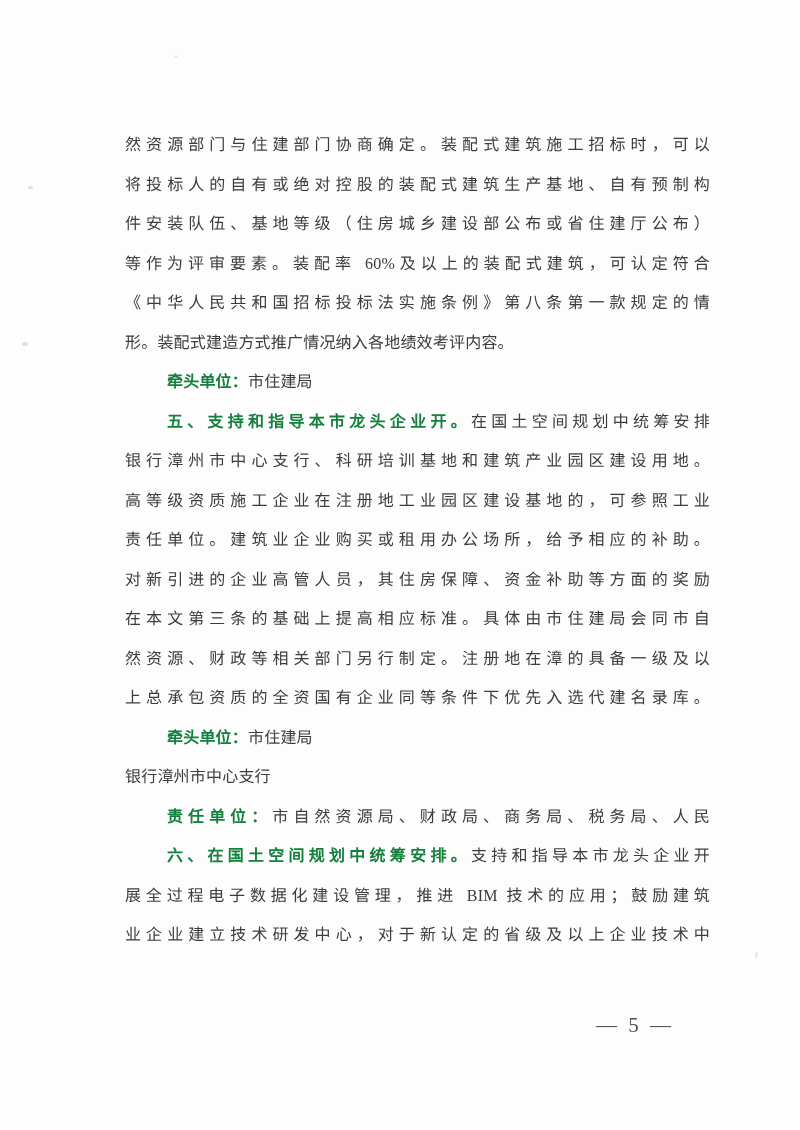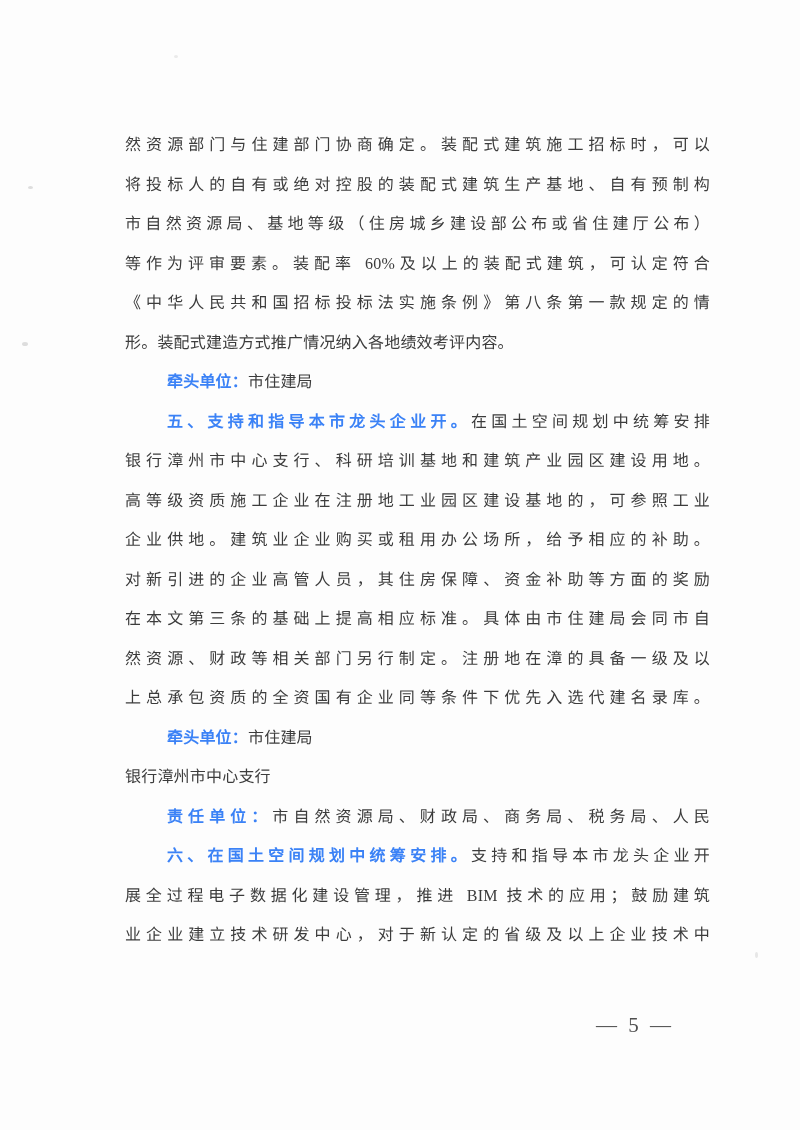--- a/index.html
+++ b/index.html
@@ -34,21 +34,21 @@
   .line.fill {
     white-space: normal;
     text-align: justify;
     text-align-last: justify;
   }
   .line.indent {
     text-indent: 42px;
   }
   .bold {
     font-weight: 700;
-    color: #3b82f6;
+    color: #15803d;
   }
   .page-number {
     position: absolute;
     top: 1010px;
     left: 596px;
     font-size: 21px;
     line-height: 30px;
     color: #4f4f4f;
     letter-spacing: 3px;
     white-space: nowrap;
@@ -65,29 +65,29 @@
   .speck-3 { left: 755px; top: 952px; width: 3px; height: 6px; opacity: 0.3; }
   .speck-4 { left: 174px; top: 55px;  width: 4px; height: 3px; opacity: 0.25; }
 </style>
 </head>
 <body>
 
 <div class="page">
   <div class="doc-body">
       <div class="line fill"><span>然资源部门与住建部门协商确定。装配式建筑施工招标时，可以</span></div>
       <div class="line fill"><span>将投标人的自有或绝对控股的装配式建筑生产基地、自有预制构</span></div>
-      <div class="line fill"><span>市自然资源局、基地等级（住房城乡建设部公布或省住建厅公布）</span></div>
+      <div class="line fill"><span>件安装队伍、基地等级（住房城乡建设部公布或省住建厅公布）</span></div>
       <div class="line fill"><span>等作为评审要素。装配率 60%及以上的装配式建筑，可认定符合</span></div>
       <div class="line fill"><span>《中华人民共和国招标投标法实施条例》第八条第一款规定的情</span></div>
       <div class="line"><span>形。装配式建造方式推广情况纳入各地绩效考评内容。</span></div>
       <div class="line indent"><span class="bold">牵头单位：</span><span>市住建局</span></div>
       <div class="line fill indent"><span class="bold">五、支持和指导本市龙头企业开。</span><span>在国土空间规划中统筹安排</span></div>
       <div class="line fill"><span>银行漳州市中心支行、科研培训基地和建筑产业园区建设用地。</span></div>
       <div class="line fill"><span>高等级资质施工企业在注册地工业园区建设基地的，可参照工业</span></div>
-      <div class="line fill"><span>企业供地。建筑业企业购买或租用办公场所，给予相应的补助。</span></div>
+      <div class="line fill"><span>责任单位。建筑业企业购买或租用办公场所，给予相应的补助。</span></div>
       <div class="line fill"><span>对新引进的企业高管人员，其住房保障、资金补助等方面的奖励</span></div>
       <div class="line fill"><span>在本文第三条的基础上提高相应标准。具体由市住建局会同市自</span></div>
       <div class="line fill"><span>然资源、财政等相关部门另行制定。注册地在漳的具备一级及以</span></div>
       <div class="line fill"><span>上总承包资质的全资国有企业同等条件下优先入选代建名录库。</span></div>
       <div class="line indent"><span class="bold">牵头单位：</span><span>市住建局</span></div>
       <div class="line"><span>银行漳州市中心支行</span></div>
       <div class="line fill indent"><span class="bold">责任单位：</span><span>市自然资源局、财政局、商务局、税务局、人民</span></div>
       <div class="line fill indent"><span class="bold">六、在国土空间规划中统筹安排。</span><span>支持和指导本市龙头企业开</span></div>
       <div class="line fill"><span>展全过程电子数据化建设管理，推进 BIM 技术的应用；鼓励建筑</span></div>
       <div class="line fill"><span>业企业建立技术研发中心，对于新认定的省级及以上企业技术中</span></div>

